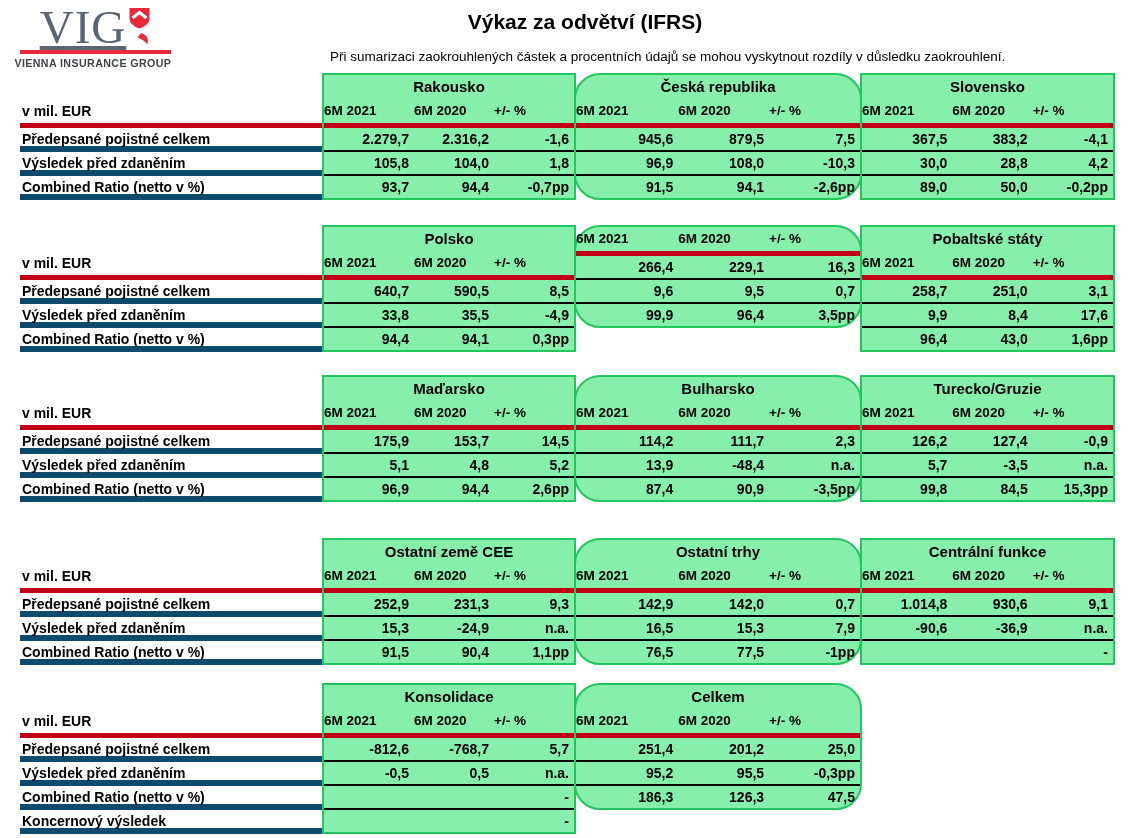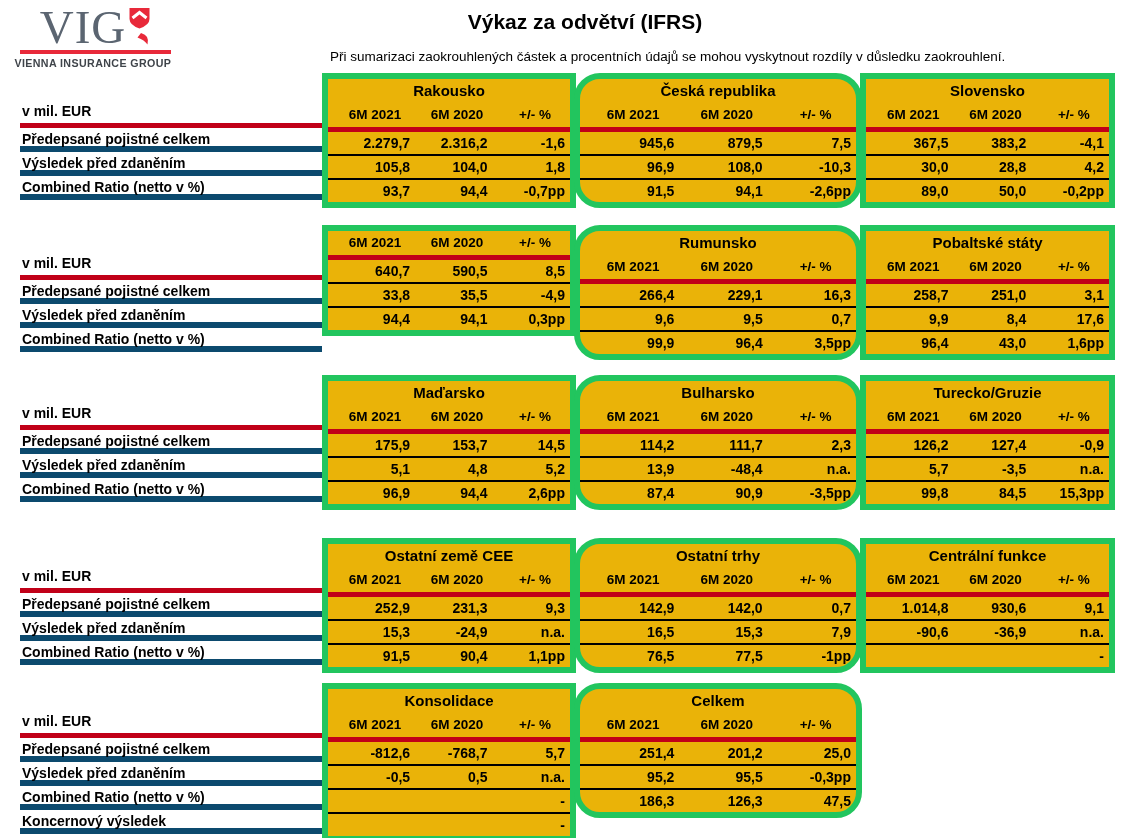--- a/index.html
+++ b/index.html
@@ -7,21 +7,21 @@
   body {
     width:1135px; height:838px; position:relative; overflow:hidden;
     font-family:"Liberation Sans", sans-serif; color:#000;
   }
 
   
   .logo { position:absolute; left:8px; top:6px; width:175px; }
   .logo-top { display:flex; align-items:flex-start; justify-content:center; }
   .logo-acronym {
     font-family:"Liberation Serif", serif; font-weight:400;
-    font-size:47px; line-height:42px; color:#5b6571; letter-spacing:1px;
+    font-size:47px; line-height:42px; color:#5b6571; letter-spacing:1px;text-decoration:underline;
   }
   .logo-mark { margin-left:2px; margin-top:1px; }
   .logo-rule { height:4px; background:#e8293a; margin:2px 12px 3px 12px; }
   .logo-caption {
     font-size:11px; font-weight:bold; color:#3f444a; letter-spacing:0.4px;
     white-space:nowrap; text-align:center; transform:scaleX(0.97); transform-origin:left;
   }
 
   
   .title {
@@ -34,29 +34,29 @@
   }
 
   
   .group { position:absolute; left:20px; display:flex; align-items:flex-start; }
   .labelcol { width:302px; padding-top:2px; }
   .lrow { height:24px; line-height:22px; font-weight:bold; font-size:14px;
           border-bottom:6px solid #0c4a6e; padding-left:2px; }
   .l-country { height:24px; border-bottom:none; }
   .l-unit { height:29px; line-height:24px; border-bottom:5px solid #c10018; }
 
-  .stable { border:6px solid #22c55e; background:#eab308; }
+  .stable { border:2px solid #22c55e; background:#86efac; }
   .stable + .stable { margin-left:-2px; }
   .w-a { width:254px; } .w-b { width:288px;border-radius:26px; } .w-c { width:255px; }
   .trow { display:flex; }
   .t-country { height:24px; line-height:24px; font-weight:bold; font-size:15px;
                display:block; text-align:center; }
   .t-chead { height:29px; border-bottom:5px solid #c10018; }
   .t-chead span { line-height:24px; font-weight:bold; font-size:13.5px;
-                  text-align:center; padding-right:5px;margin-left:13px; }
+                  text-align:left; padding-right:5px; }
   .t-data { height:24px; border-bottom:2px solid #000; }
   .t-data:last-child { height:22px; border-bottom:none; }
   .t-data span { line-height:22px; font-weight:bold; font-size:14px;
                  text-align:right; padding-right:5px; }
   .c1 { width:36%; } .c2 { width:32%; } .c3 { width:32%; }
 
   .g1 { top:73px; } .g2 { top:225px; } .g3 { top:375px; } .g4 { top:538px; } .g5 { top:683px; }
 </style>
 </head>
 <body>
@@ -158,20 +158,21 @@
     </div>
     <div class="group g2">
       <div class="labelcol">
         <div class="lrow l-country"></div>
         <div class="lrow l-unit">v mil. EUR</div>
         <div class="lrow">Předepsané pojistné celkem</div>
         <div class="lrow">Výsledek před zdaněním</div>
         <div class="lrow">Combined Ratio (netto v %)</div>
       </div>
       <div class="stable w-a">
+        <div class="trow t-country">Polsko</div>
         <div class="trow t-chead">
           <span class="c1">6M 2021</span>
           <span class="c2">6M 2020</span>
           <span class="c3">+/- %</span>
         </div>
         <div class="trow t-data">
           <span class="c1">640,7</span>
           <span class="c2">590,5</span>
           <span class="c3">8,5</span>
         </div>
@@ -180,21 +181,20 @@
           <span class="c2">35,5</span>
           <span class="c3">-4,9</span>
         </div>
         <div class="trow t-data">
           <span class="c1">94,4</span>
           <span class="c2">94,1</span>
           <span class="c3">0,3pp</span>
         </div>
       </div>
       <div class="stable w-b">
-        <div class="trow t-country">Rumunsko</div>
         <div class="trow t-chead">
           <span class="c1">6M 2021</span>
           <span class="c2">6M 2020</span>
           <span class="c3">+/- %</span>
         </div>
         <div class="trow t-data">
           <span class="c1">266,4</span>
           <span class="c2">229,1</span>
           <span class="c3">16,3</span>
         </div>

